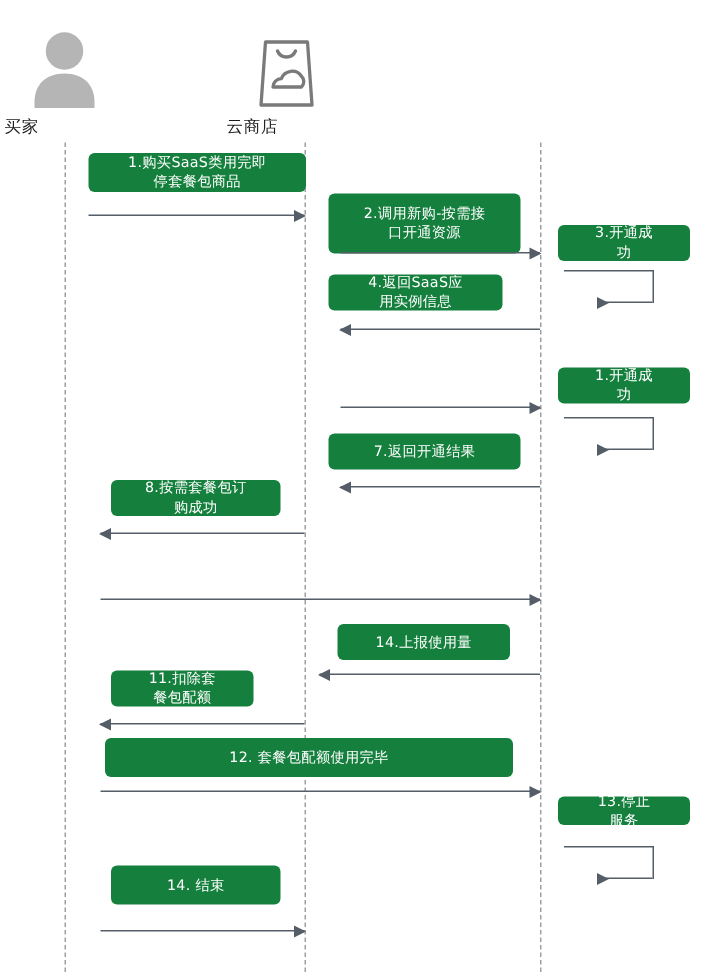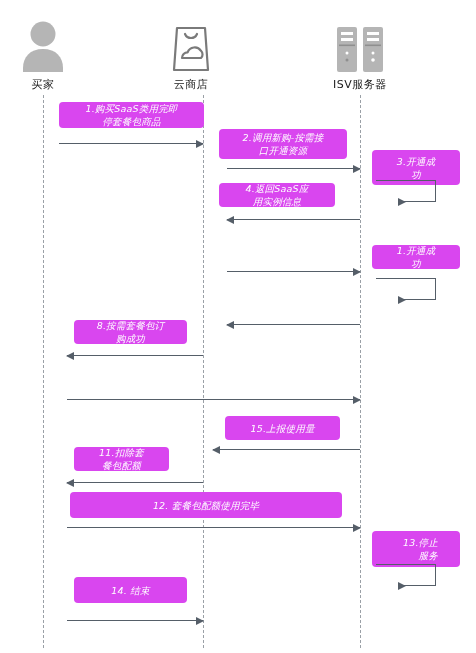--- a/index.html
+++ b/index.html
@@ -5,46 +5,45 @@
   html,body{margin:0;padding:0;}
   body{
     width:476px;height:653px;
     background:#ffffff;
     font-family:"DejaVu Sans","Liberation Sans",sans-serif;
     overflow:hidden;
   }
   #stage{position:relative;width:476px;height:653px;}
 
   
-  .actor{position:absolute;text-align:center;}
+  .actor{position:absolute;text-align:left;}
   .actor-icon{height:62px;display:flex;align-items:flex-end;justify-content:center;}
   .actor-label{
     font-size:11px;color:#1a1a1a;margin-top:5px;white-space:nowrap;
     letter-spacing:0.5px;
   }
 
   
   .lifeline{
     position:absolute;width:0;border-left:1px dashed #9aa0a6;
   }
 
   
   .msgbox{
     position:absolute;
-    background:#d946ef;
+    background:#15803d;
     color:#ffffff;
     border-radius:4px;
     font-size:9.5px;
     line-height:13px;
     display:flex;align-items:center;justify-content:center;
     text-align:center;
     padding:0 22px;
     box-sizing:border-box;
     letter-spacing:0.2px;
-    font-style:italic;
   }
 
   
   .arrow{position:absolute;height:1px;background:#555e68;}
   .arrow::after{
     content:"";position:absolute;top:-3.5px;
     width:0;height:0;
     border-top:4px solid transparent;
     border-bottom:4px solid transparent;
   }
@@ -85,88 +84,70 @@
     <div class="actor-icon">
       <svg class="ico" width="42" height="52" viewBox="0 0 42 52" aria-hidden="true">
         <path d="M7 8 L35 8 L38 50 L4 50 Z" fill="#ffffff" stroke="#7a7a7a" stroke-width="2.2" stroke-linejoin="round"></path>
         <path d="M15 14 A6.5 6.5 0 0 0 27 14" fill="none" stroke="#7a7a7a" stroke-width="2.2" stroke-linecap="round"></path>
         <path d="M12 38 A5.6 5.6 0 0 1 17.6 32.4 A7.6 7.6 0 0 1 31 30.8 A5 5 0 0 1 31 38 Z" fill="#ffffff" stroke="#7a7a7a" stroke-width="2.2" stroke-linejoin="round"></path>
       </svg>
     </div>
     <div class="actor-label">云商店</div>
   </div>
 
-  <div class="actor" style="left:315px;top:10px;width:90px;">
-    <div class="actor-icon">
-      <svg class="ico" width="56" height="52" viewBox="0 0 56 52" aria-hidden="true">
-        <rect x="5" y="7" width="20" height="45" rx="2" fill="#b5b5b5"></rect>
-        <rect x="31" y="7" width="20" height="45" rx="2" fill="#b5b5b5"></rect>
-        <rect x="9" y="12" width="12" height="3" fill="#ffffff"></rect>
-        <rect x="9" y="18" width="12" height="3" fill="#ffffff"></rect>
-        <rect x="35" y="12" width="12" height="3" fill="#ffffff"></rect>
-        <rect x="35" y="18" width="12" height="3" fill="#ffffff"></rect>
-        <rect x="7" y="24.5" width="16" height="1.6" fill="#8f8f8f"></rect>
-        <rect x="33" y="24.5" width="16" height="1.6" fill="#8f8f8f"></rect>
-        <circle cx="15" cy="33" r="1.5" fill="#ffffff"></circle>
-        <circle cx="41" cy="33" r="1.5" fill="#ffffff"></circle>
-        <circle cx="15" cy="40" r="1.5" fill="#8f8f8f"></circle>
-        <circle cx="41" cy="40" r="1.8" fill="#ffffff"></circle>
-      </svg>
-    </div>
-    <div class="actor-label">ISV服务器</div>
-  </div>
 
   <div class="lifeline" style="left:43px;top:95px;height:553px;"></div>
   <div class="lifeline" style="left:203px;top:95px;height:553px;"></div>
   <div class="lifeline" style="left:360px;top:95px;height:553px;"></div>
 
   <div class="msgbox" style="left:59px;top:102px;width:145px;height:26px;">1.购买SaaS类用完即停套餐包商品</div>
   <div class="arrow right" style="left:59px;top:143px;width:144px;"></div>
 
-  <div class="msgbox" style="left:219px;top:129px;width:128px;height:30px;">2.调用新购-按需接口开通资源</div>
+  <div class="msgbox" style="left:219px;top:129px;width:128px;height:40px;">2.调用新购-按需接口开通资源</div>
   <div class="arrow right" style="left:227px;top:168px;width:133px;"></div>
 
-  <div class="msgbox" style="left:372px;top:150px;width:88px;height:35px;">3.开通成功</div>
+  <div class="msgbox" style="left:372px;top:150px;width:88px;height:24px;">3.开通成功</div>
   <div class="selfloop" style="left:376px;top:180px;width:60px;height:22px;">
     <div class="sl-top" style="width:60px;"></div>
     <div class="sl-right" style="left:59px;height:22px;"></div>
     <div class="sl-bottom" style="top:21px;left:22px;width:37px;"></div>
     <div class="sl-head" style="top:17.5px;left:22px;transform:rotate(180deg);"></div>
   </div>
 
   <div class="msgbox" style="left:219px;top:183px;width:116px;height:24px;">4.返回SaaS应用实例信息</div>
   <div class="arrow left" style="left:227px;top:219px;width:133px;"></div>
 
   <div class="arrow right" style="left:227px;top:271px;width:133px;"></div>
 
   <div class="msgbox" style="left:372px;top:245px;width:88px;height:24px;">1.开通成功</div>
   <div class="selfloop" style="left:376px;top:278px;width:60px;height:22px;">
     <div class="sl-top" style="width:60px;"></div>
     <div class="sl-right" style="left:59px;height:22px;"></div>
     <div class="sl-bottom" style="top:21px;left:22px;width:37px;"></div>
     <div class="sl-head" style="top:17.5px;left:22px;transform:rotate(180deg);"></div>
   </div>
 
+  <div class="msgbox" style="left:219px;top:289px;width:128px;height:24px;">7.返回开通结果</div>
   <div class="arrow left" style="left:227px;top:324px;width:133px;"></div>
 
   <div class="msgbox" style="left:74px;top:320px;width:113px;height:24px;">8.按需套餐包订购成功</div>
   <div class="arrow left" style="left:67px;top:355px;width:136px;"></div>
 
   <div class="arrow right" style="left:67px;top:399px;width:293px;"></div>
 
-  <div class="msgbox" style="left:225px;top:416px;width:115px;height:24px;">15.上报使用量</div>
+  <div class="msgbox" style="left:225px;top:416px;width:115px;height:24px;">14.上报使用量</div>
   <div class="arrow left" style="left:213px;top:449px;width:147px;"></div>
 
   <div class="msgbox" style="left:74px;top:447px;width:95px;height:24px;">11.扣除套餐包配额</div>
   <div class="arrow left" style="left:67px;top:482px;width:136px;"></div>
 
   <div class="msgbox" style="left:70px;top:492px;width:272px;height:26px;">12. 套餐包配额使用完毕</div>
   <div class="arrow right" style="left:67px;top:527px;width:293px;"></div>
 
-  <div class="msgbox" style="left:372px;top:531px;width:88px;height:36px;text-align:right;">13.停止服务</div>
+  <div class="msgbox" style="left:372px;top:531px;width:88px;height:19px;">13.停止服务</div>
   <div class="selfloop" style="left:376px;top:564px;width:60px;height:22px;">
     <div class="sl-top" style="width:60px;"></div>
     <div class="sl-right" style="left:59px;height:22px;"></div>
     <div class="sl-bottom" style="top:21px;left:22px;width:37px;"></div>
     <div class="sl-head" style="top:17.5px;left:22px;transform:rotate(180deg);"></div>
   </div>
 
   <div class="msgbox" style="left:74px;top:577px;width:113px;height:26px;">14. 结束</div>
   <div class="arrow right" style="left:67px;top:620px;width:136px;"></div>
 

